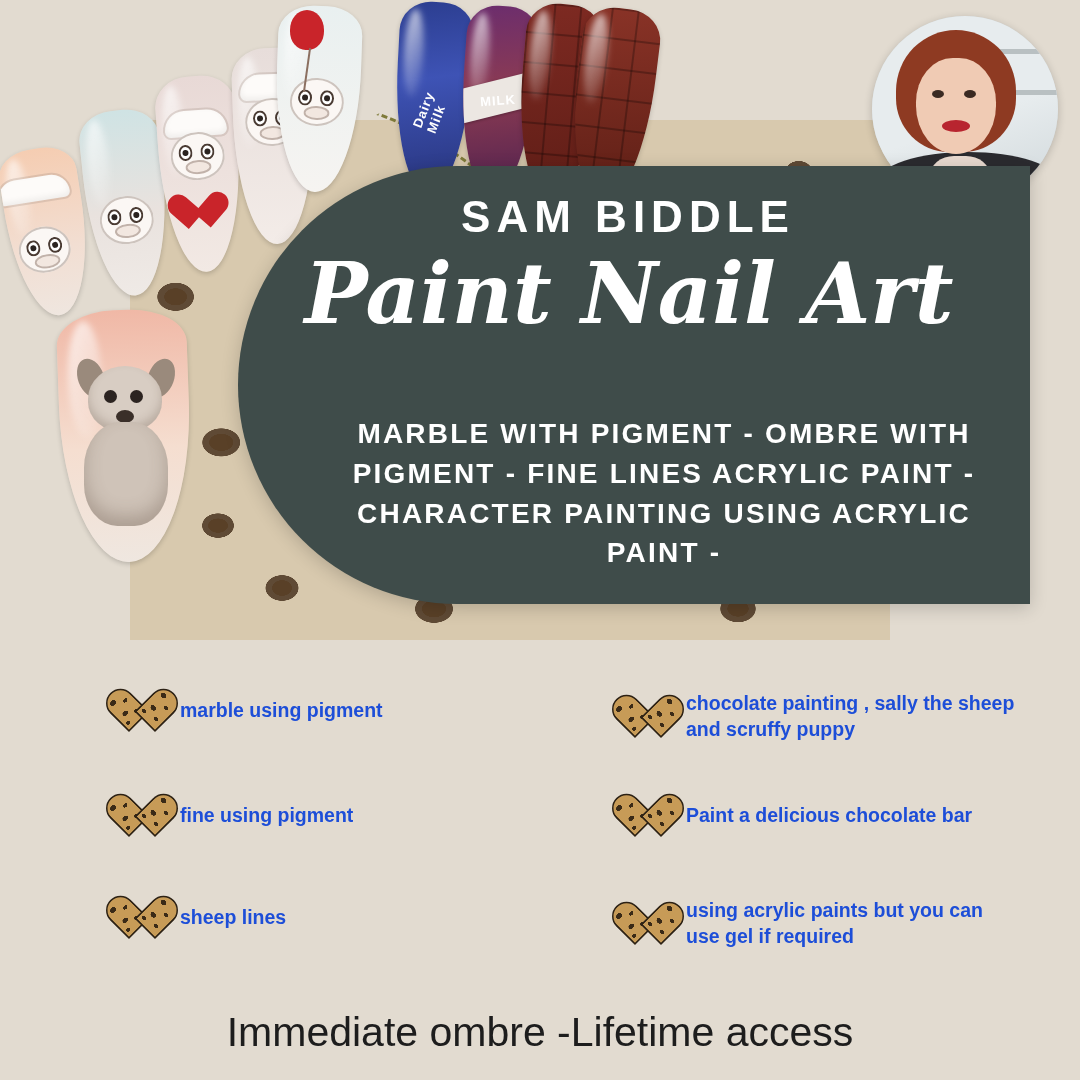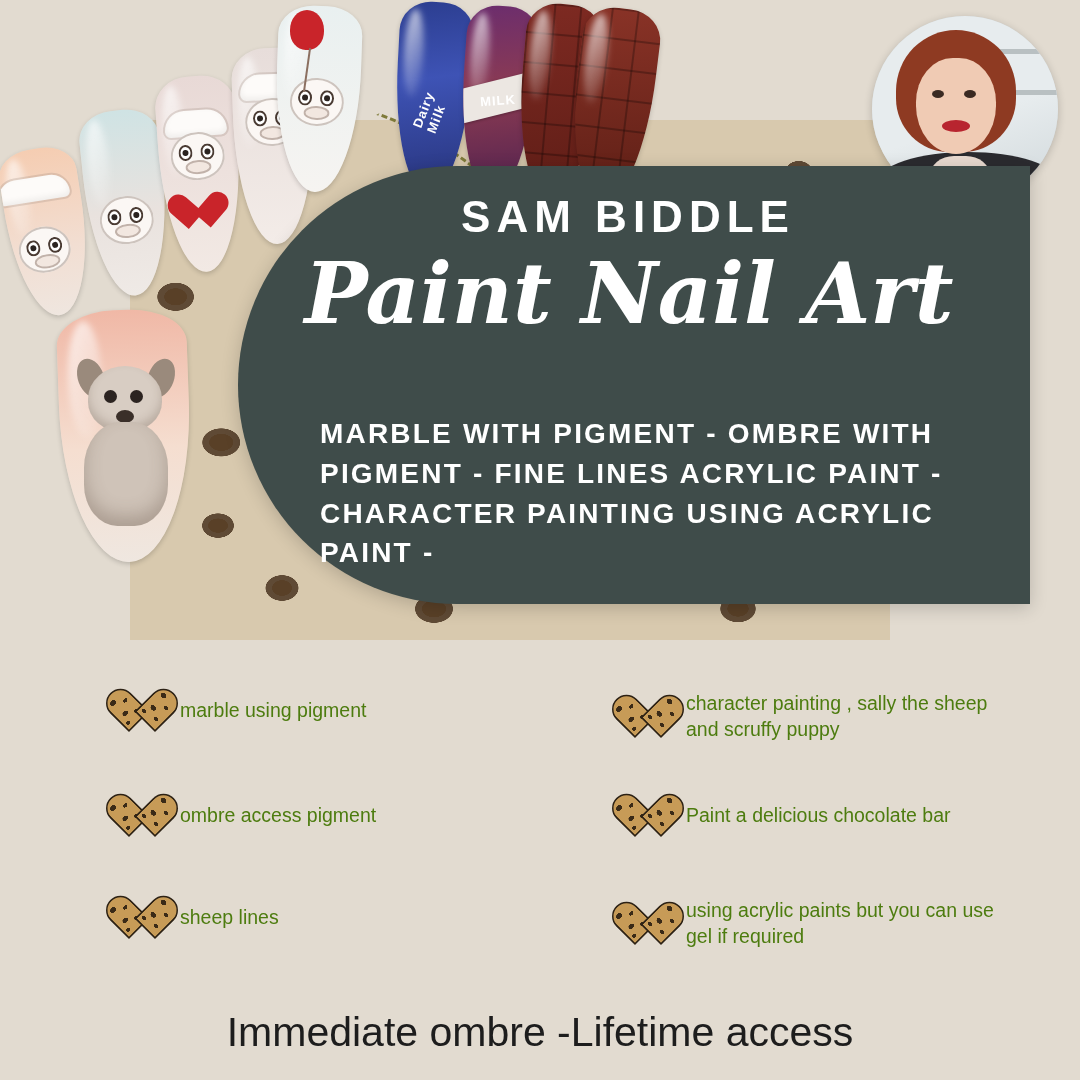--- a/index.html
+++ b/index.html
@@ -170,28 +170,28 @@
     position:absolute;left:0;right:12px;top:26px;text-align:center;
     font-size:44px;letter-spacing:6px;font-weight:bold;
     font-family:"Liberation Sans", sans-serif;
   }
   .script{
     position:absolute;left:0;right:10px;top:84px;text-align:center;
     font-family:"DejaVu Serif", serif;
     font-style:italic;font-size:84px;font-weight:bold;line-height:1.05;
   }
   .subhead{
-    position:absolute;left:82px;right:22px;top:248px;text-align:left;
+    position:absolute;left:82px;right:22px;top:248px;text-align:center;
     font-size:28px;letter-spacing:2.2px;line-height:1.42;font-weight:bold;
   }
 
   
   .features{position:absolute;left:0;top:662px;width:1080px;height:300px;}
   .feat{position:absolute;display:flex;align-items:center;gap:16px;}
-  .feat .txt{color:#4d7c0f;font-size:19.5px;line-height:1.35;max-width:330px;}
+  .feat .txt{color:#1d4ed8;font-size:19.5px;line-height:1.35;max-width:330px;font-weight:bold;}
   .col-l{left:120px}
   .col-r{left:626px}
   .row1{top:28px}.row2{top:133px}.row3{top:235px}
 
   .lh{position:relative;width:44px;height:40px;flex:0 0 44px;}
   .lh i{position:absolute;width:26px;height:38px;border-radius:13px 13px 0 0;top:2px;
     background:#c79b57;
     background-image:
       radial-gradient(ellipse 5px 4px at 30% 20%, #3a2a17 0 60%, transparent 62%),
       radial-gradient(ellipse 4px 3px at 70% 38%, #3a2a17 0 60%, transparent 62%),
@@ -333,36 +333,36 @@
           <i class="a"></i>
           <i class="b"></i>
         </span>
       <span class="txt">marble using pigment</span>
     </div>
     <div class="feat col-l row2">
       <span class="lh">
           <i class="a"></i>
           <i class="b"></i>
         </span>
-      <span class="txt">ombre access pigment</span>
+      <span class="txt">fine using pigment</span>
     </div>
     <div class="feat col-l row3">
       <span class="lh">
           <i class="a"></i>
           <i class="b"></i>
         </span>
       <span class="txt">sheep lines</span>
     </div>
 
     <div class="feat col-r row1">
       <span class="lh">
           <i class="a"></i>
           <i class="b"></i>
         </span>
-      <span class="txt">character painting , sally the sheep and scruffy puppy</span>
+      <span class="txt">chocolate painting , sally the sheep and scruffy puppy</span>
     </div>
     <div class="feat col-r row3">
       <span class="lh">
           <i class="a"></i>
           <i class="b"></i>
         </span>
       <span class="txt">using acrylic paints but you can use gel if required</span>
     </div>
     <div class="feat col-r row2">
       <span class="lh">

